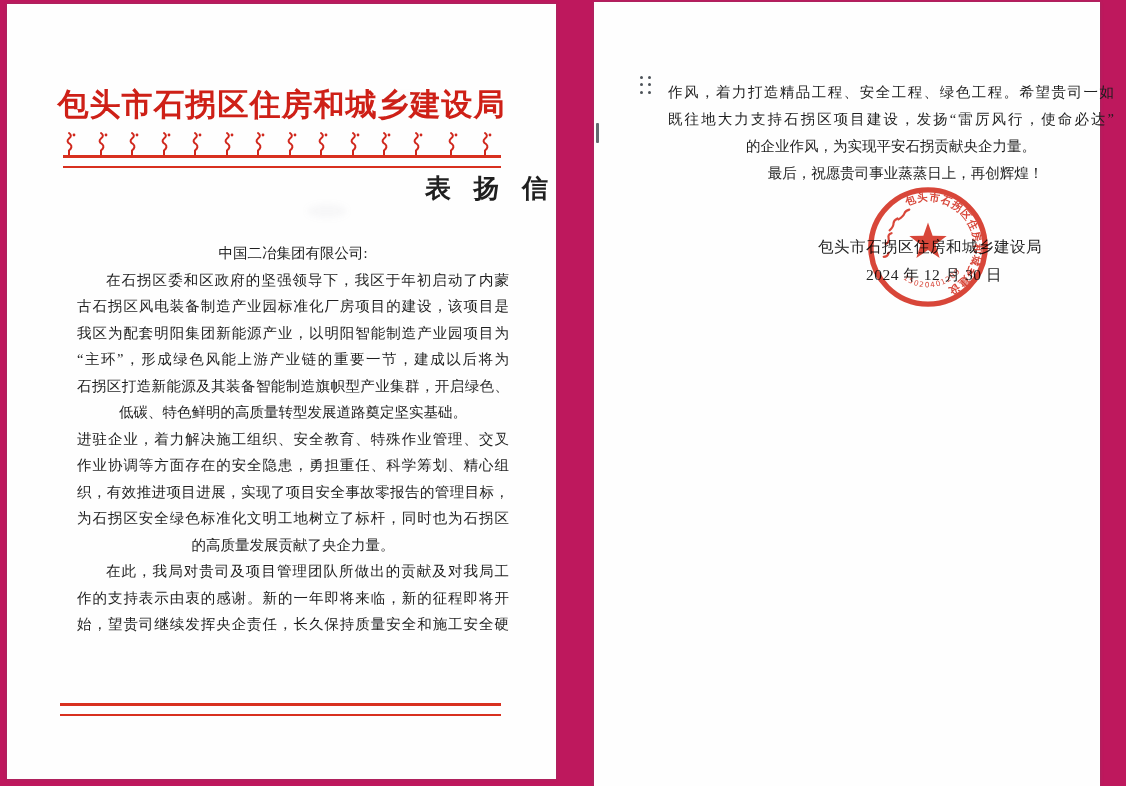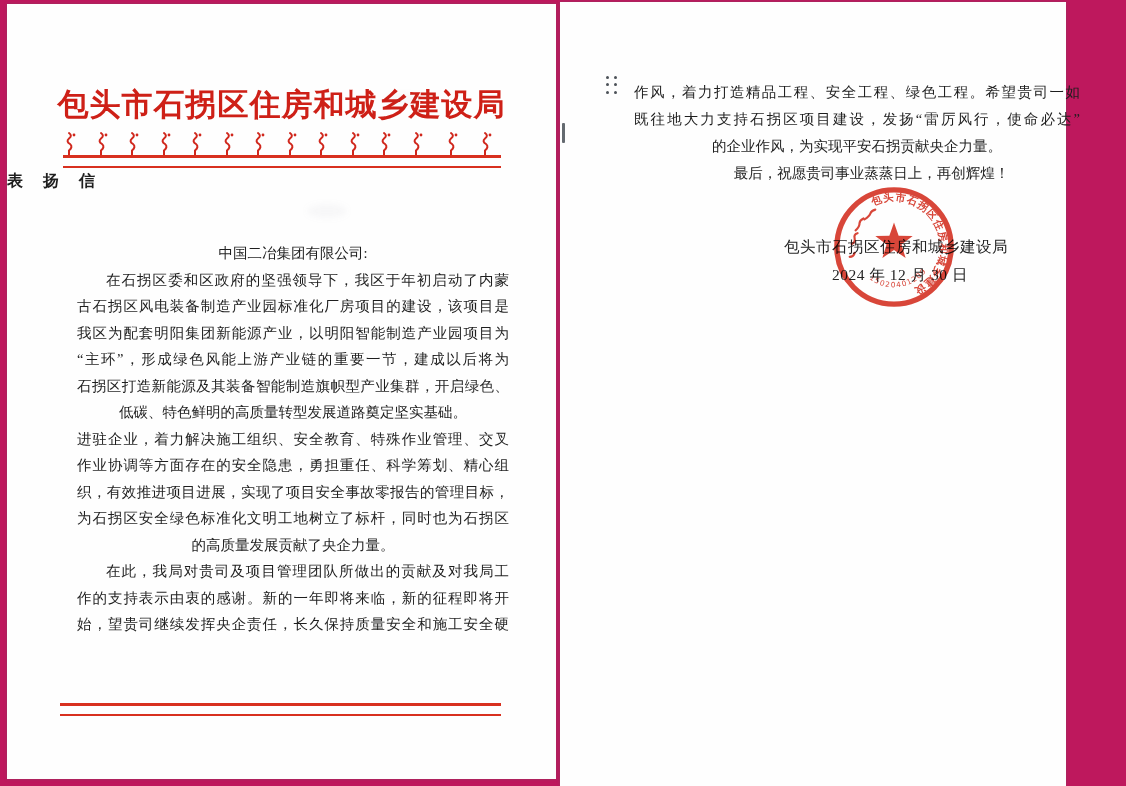--- a/index.html
+++ b/index.html
@@ -7,38 +7,38 @@
     width:1126px;height:786px;overflow:hidden;
     background:#e7eaec;
     font-family:"Liberation Serif","DejaVu Serif",serif;
   }
   .canvas{position:relative;width:1126px;height:786px;background:#be185d;}
   .page{
     position:absolute;background:#fefefe;
     box-shadow:0 0 3px rgba(90,100,110,.35);
   }
   #page1{left:7px;top:4px;width:549px;height:775px;}
-  #page2{left:560px;top:2px;width:506px;height:784px;}
+  #page2{left:594px;top:2px;width:506px;height:784px;}
 
   
   .hdr-title{
     position:absolute;top:80px;left:0;right:0;
     text-align:center;color:#ce2017;font-size:31px;font-weight:bold;
     letter-spacing:1px;white-space:nowrap;
   }
   .mongol-row{position:absolute;top:126px;left:56px;width:440px;height:27px;}
   .red-rule{
     position:absolute;height:8px;
     border-top:3px solid #d8301f;border-bottom:2px solid #d8301f;
   }
   .red-rule.top{top:151px;left:56px;width:438px;}
   .red-rule.bottom{top:699px;left:53px;width:441px;}
   .letter-title{
-    position:absolute;top:167px;left:0;right:0;text-align:left;
-    color:#1f1f1f;font-size:16px;font-weight:bold;letter-spacing:8px;
+    position:absolute;top:167px;left:0;right:0;text-align:right;
+    color:#1f1f1f;font-size:26px;font-weight:bold;letter-spacing:8px;
     white-space:nowrap;
   }
 
   
   .bodytext{
     position:absolute;color:#1e1e1e;font-size:14.5px;
   }
   #p1-body{top:236px;left:70px;width:432px;}
   #p2-body{top:77px;left:74px;width:446px;}
   .tline{

